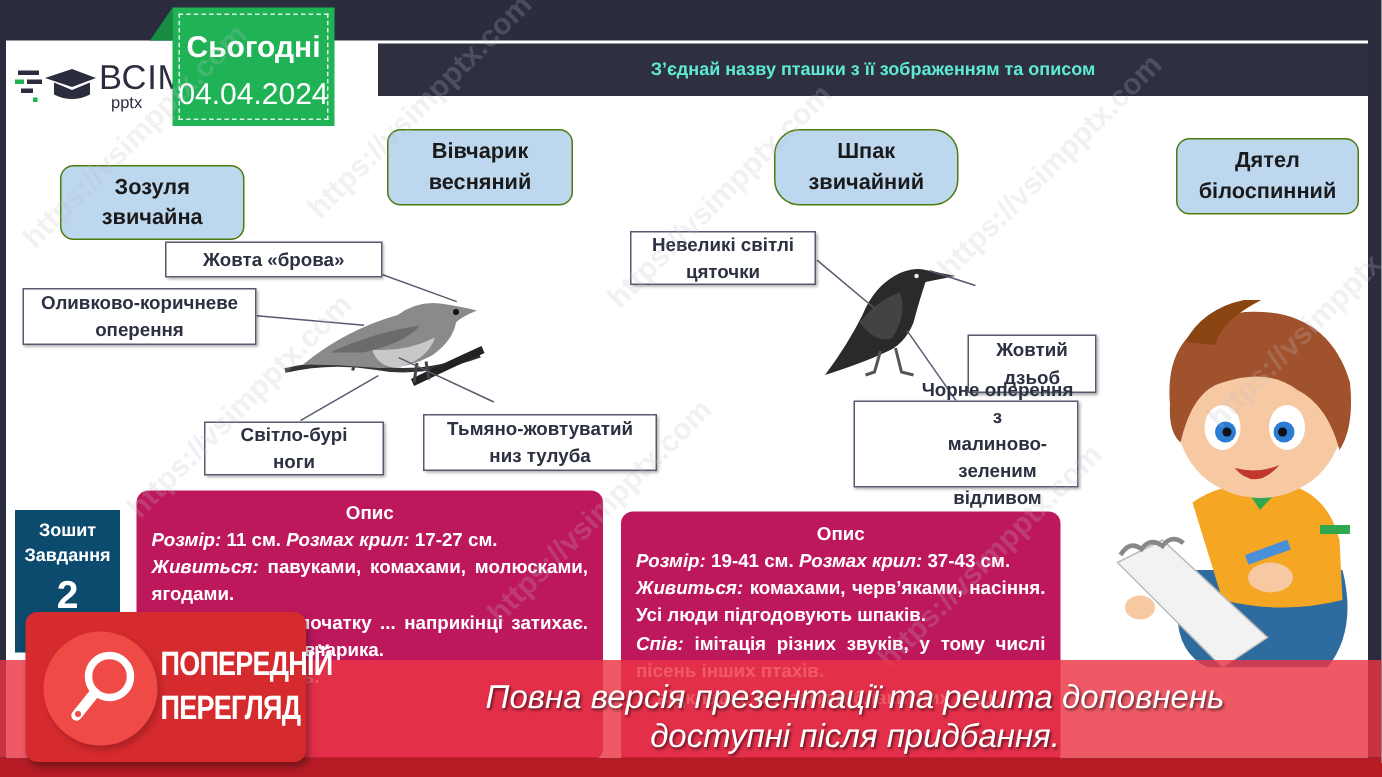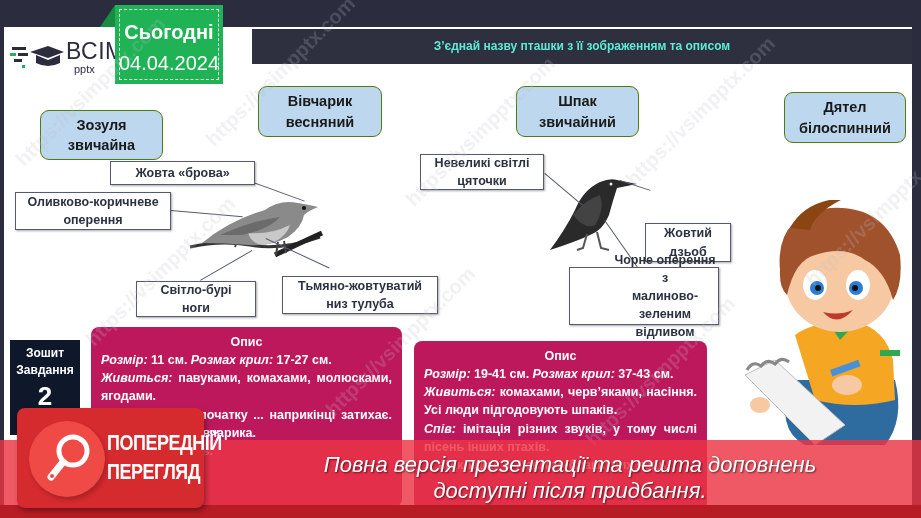--- a/index.html
+++ b/index.html
@@ -55,21 +55,21 @@
     }
     .desc-box {
       position: absolute; background: #be185d; border-radius: 8px; color: #fff;
       font-size: 12.5px; font-weight: bold; padding: 6px 10px; line-height: 1.45;
       text-align: justify;
     }
     .desc-title { text-align: center; }
     .desc-box em { font-style: italic; }
     .zoshyt {
       position: absolute; left: 10px; top: 340px; width: 70px; height: 95px;
-      background: #0f172a; color: #fff; text-align: center; font-weight: bold;
+      background: #0c4a6e; color: #fff; text-align: center; font-weight: bold;
     }
     .zoshyt .l1 { font-size: 12px; margin-top: 6px; }
     .zoshyt .l2 { font-size: 12px; margin-top: 3px; }
     .zoshyt .num { font-size: 26px; margin-top: 4px; }
     .preview-band {
       position: absolute; left: 0; top: 440px; width: 921px; height: 65px;
       background: rgba(236, 52, 68, 0.82);
     }
     .preview-band-bottom {
       position: absolute; left: 0; top: 505px; width: 921px; height: 13px;
@@ -133,21 +133,21 @@
       <div>Зозуля</div>
       <div>звичайна</div>
     </div>
 </div>
 <div class="name-box" style="left:258px;top:86px;width:124px;height:51px;">
   <div>
       <div>Вівчарик</div>
       <div>весняний</div>
     </div>
 </div>
-<div class="name-box" style="left:516px;top:86px;width:123px;height:51px;">
+<div class="name-box" style="left:516px;top:86px;width:123px;height:51px;border-radius:17px;">
   <div>
       <div>Шпак</div>
       <div>звичайний</div>
     </div>
 </div>
 <div class="name-box" style="left:784px;top:92px;width:122px;height:51px;">
   <div>
       <div>Дятел</div>
       <div>білоспинний</div>
     </div>

